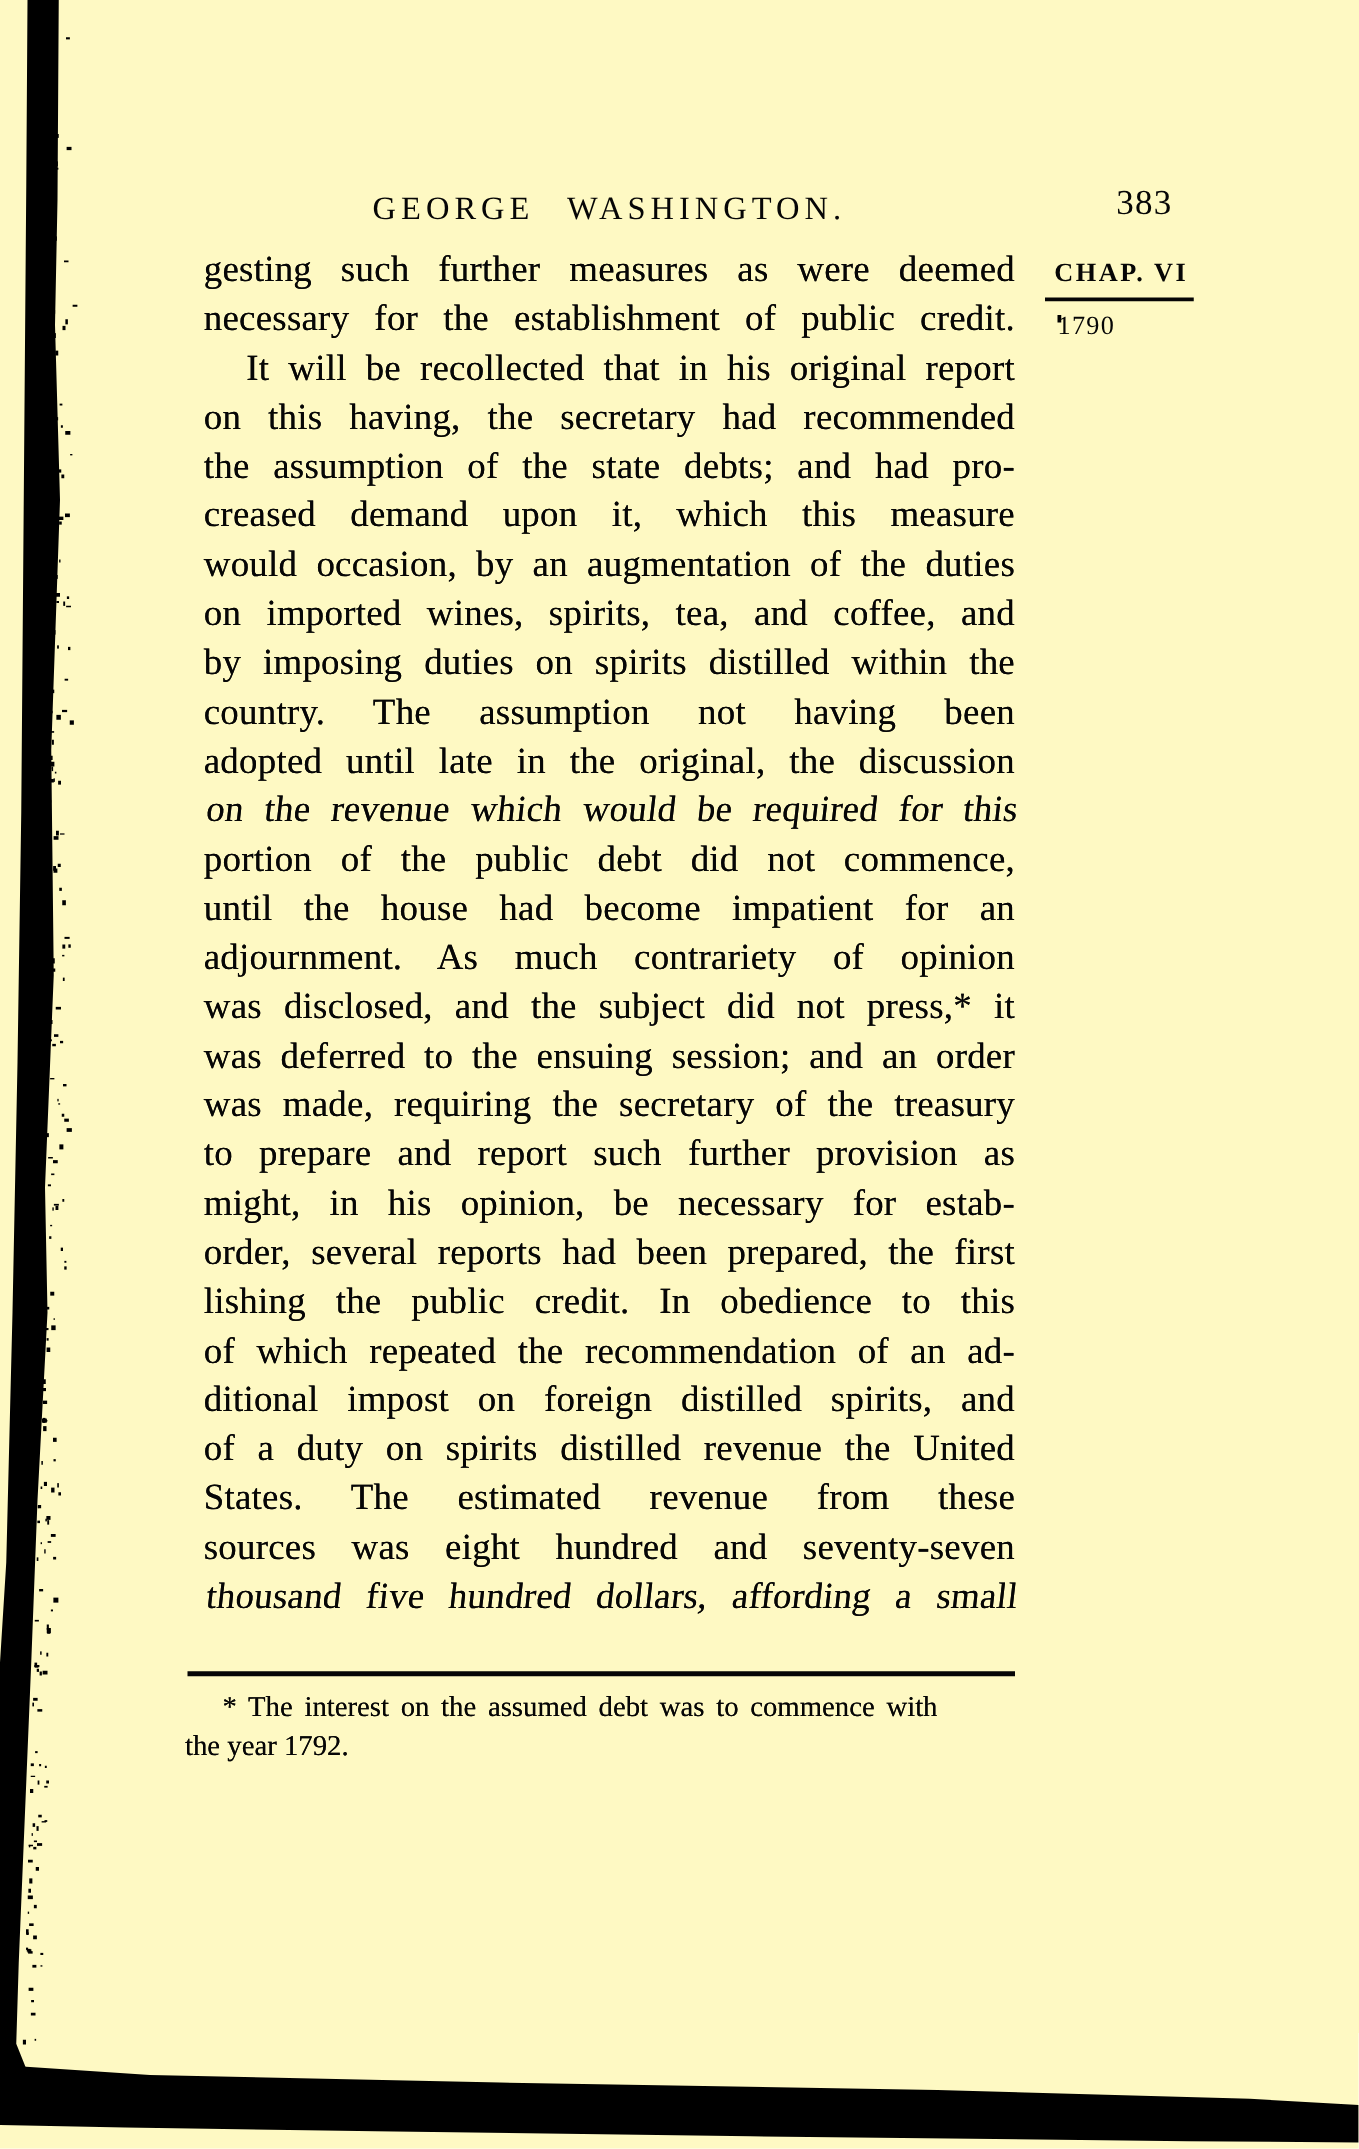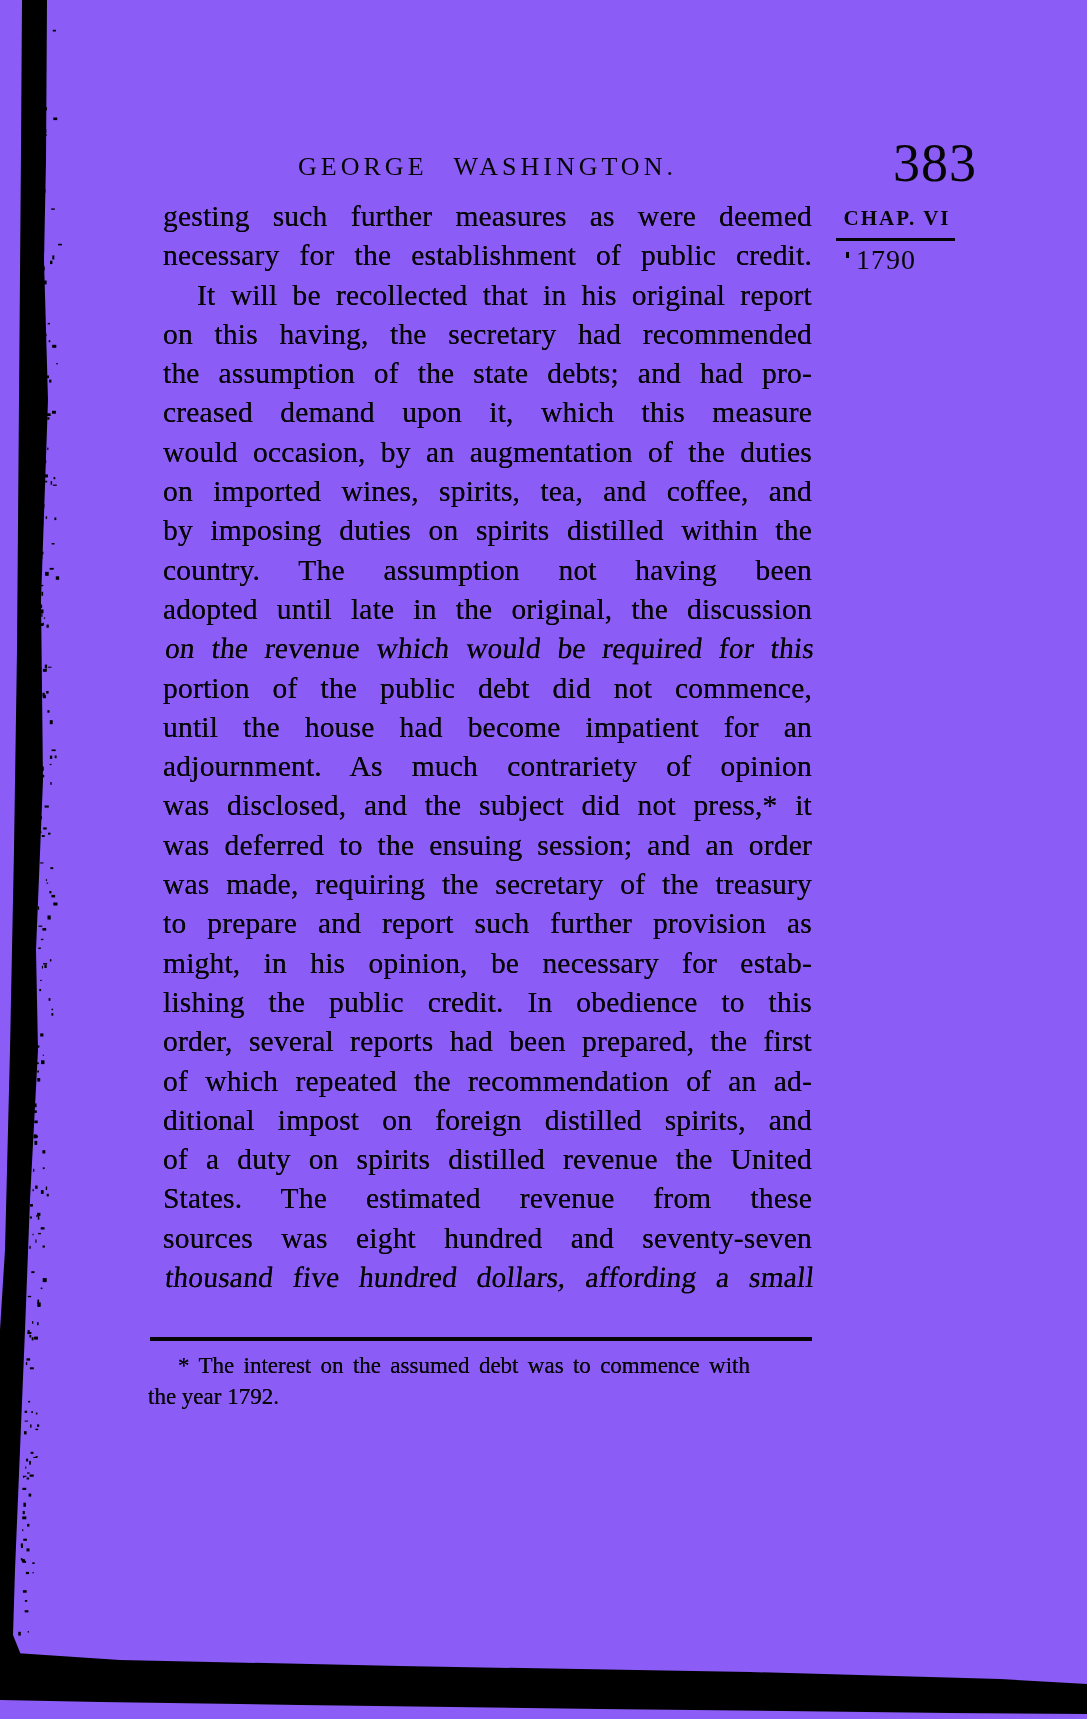--- a/index.html
+++ b/index.html
@@ -1,53 +1,54 @@
 <!DOCTYPE html>
 <html><head>
 <meta charset="utf-8">
 <style>
   html,body{margin:0;padding:0;background:#ffffff;}
   .page{
     position:relative;
     width:1087px;height:1719px;
-    background:#8b5cf6;
+    background:#fef9c3;
     overflow:hidden;
     font-family:"Liberation Serif","DejaVu Serif",serif;
     color:#060606;
   }
   .scan-layer{position:absolute;left:0;top:0;width:1087px;height:1719px;z-index:0;}
   .txt{position:absolute;z-index:2;}
 
   .running-head{
     left:163px;top:152px;width:649px;
     text-align:center;
     font-size:26px;line-height:30px;
     letter-spacing:4px;word-spacing:16px;
     font-weight:500;
   }
   .page-num{
     left:893px;top:141px;width:80px;
-    font-size:54px;line-height:44px;
+    font-size:28px;line-height:44px;
     letter-spacing:1px;
   }
   .chap{
     left:836px;top:205px;width:122px;
     font-size:21px;line-height:26px;
     letter-spacing:2px;
     text-align:center;
     font-weight:700;
   }
   .chap-rule{
     position:absolute;z-index:2;
     left:836px;top:238px;width:119px;height:3px;
     background:#060606;
   }
   .year{
-    left:856px;top:244px;width:90px;
-    font-size:28px;line-height:32px;
+    left:824px;top:244px;width:90px;
+    font-size:21px;line-height:32px;
+    text-align:center;
     letter-spacing:1px;
   }
   .body-text{
     left:163px;top:197px;width:649px;
   }
   .body-text .line{
     height:39.3px;
     line-height:39.3px;
     font-size:29.5px;
     text-align:justify;
@@ -331,22 +332,22 @@
       <div class="line">adopted until late in the original, the discussion</div>
       <div class="line warp">on the revenue which would be required for this</div>
       <div class="line">portion of the public debt did not commence,</div>
       <div class="line">until the house had become impatient for an</div>
       <div class="line">adjournment.  As much contrariety of opinion</div>
       <div class="line">was disclosed, and the subject did not press,* it</div>
       <div class="line">was deferred to the ensuing session; and an order</div>
       <div class="line">was made, requiring the secretary of the treasury</div>
       <div class="line">to prepare and report such further provision as</div>
       <div class="line">might, in his opinion, be necessary for estab-</div>
+      <div class="line">order, several reports had been prepared, the first</div>
       <div class="line">lishing the public credit.  In obedience to this</div>
-      <div class="line">order, several reports had been prepared, the first</div>
       <div class="line">of which repeated the recommendation of an ad-</div>
       <div class="line">ditional impost on foreign distilled spirits, and</div>
       <div class="line">of a duty on spirits distilled revenue the United</div>
       <div class="line">States.  The estimated revenue from these</div>
       <div class="line">sources was eight hundred and seventy-seven</div>
       <div class="line warp">thousand five hundred dollars, affording a small</div>
     </div>
 
   <div class="foot-rule"></div>
   <div class="txt footnote">

